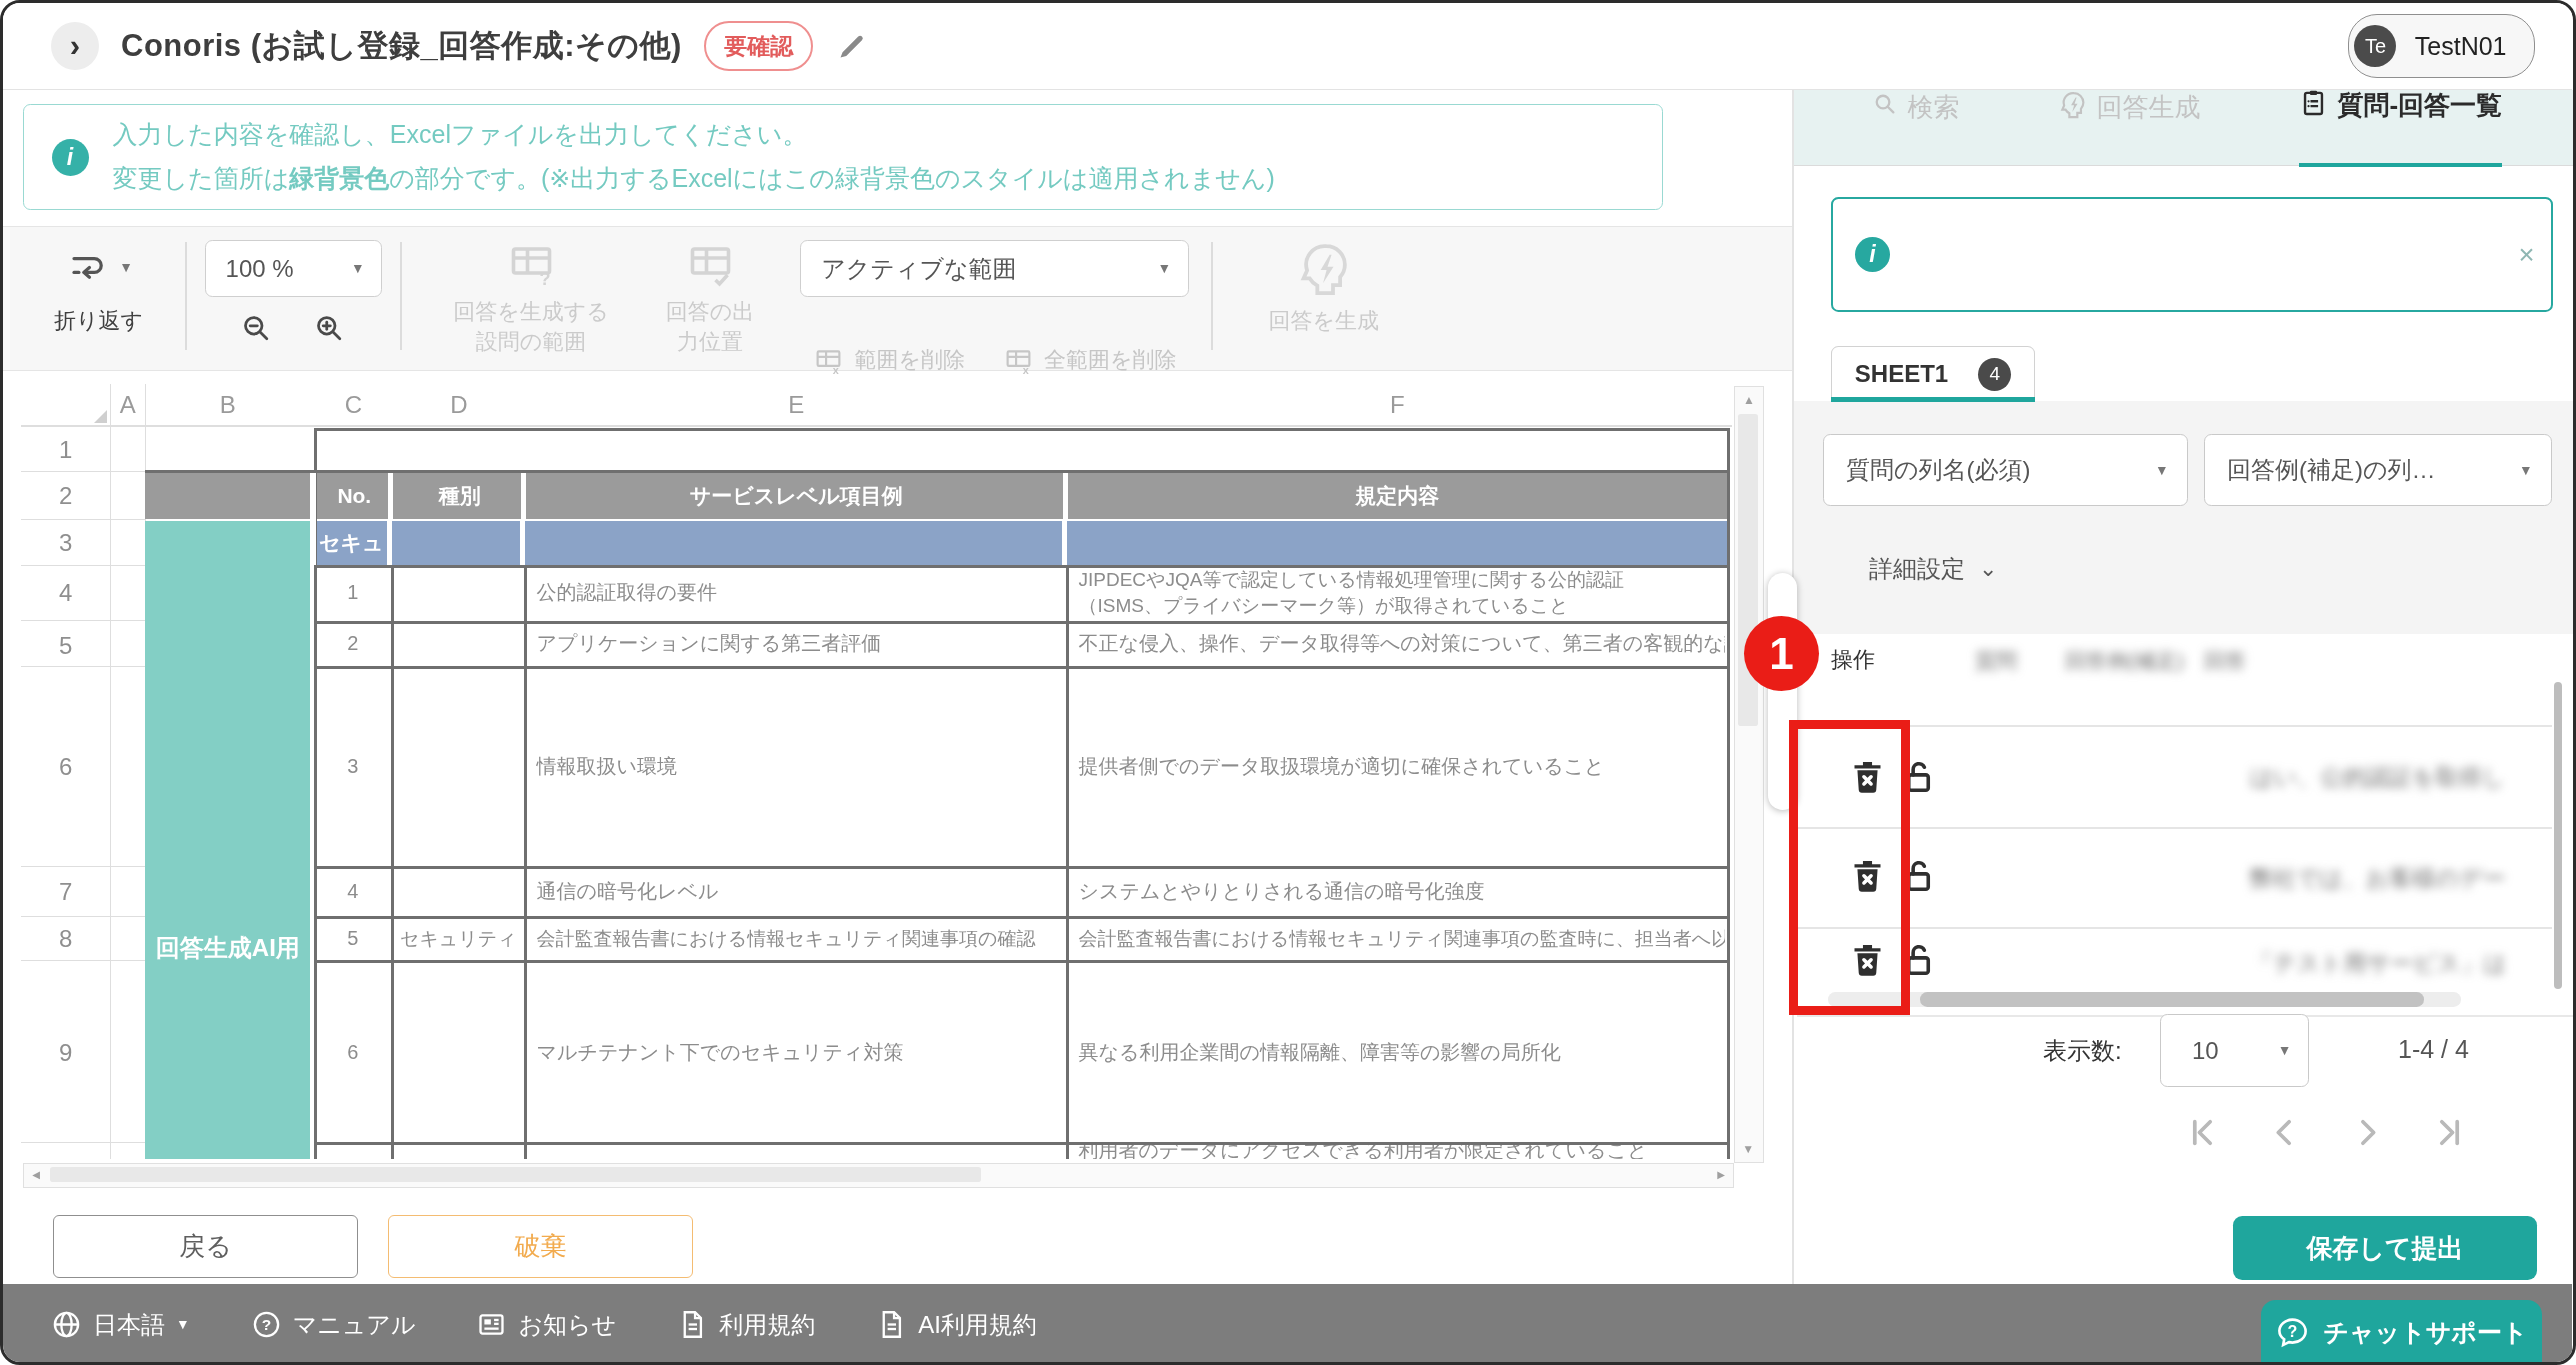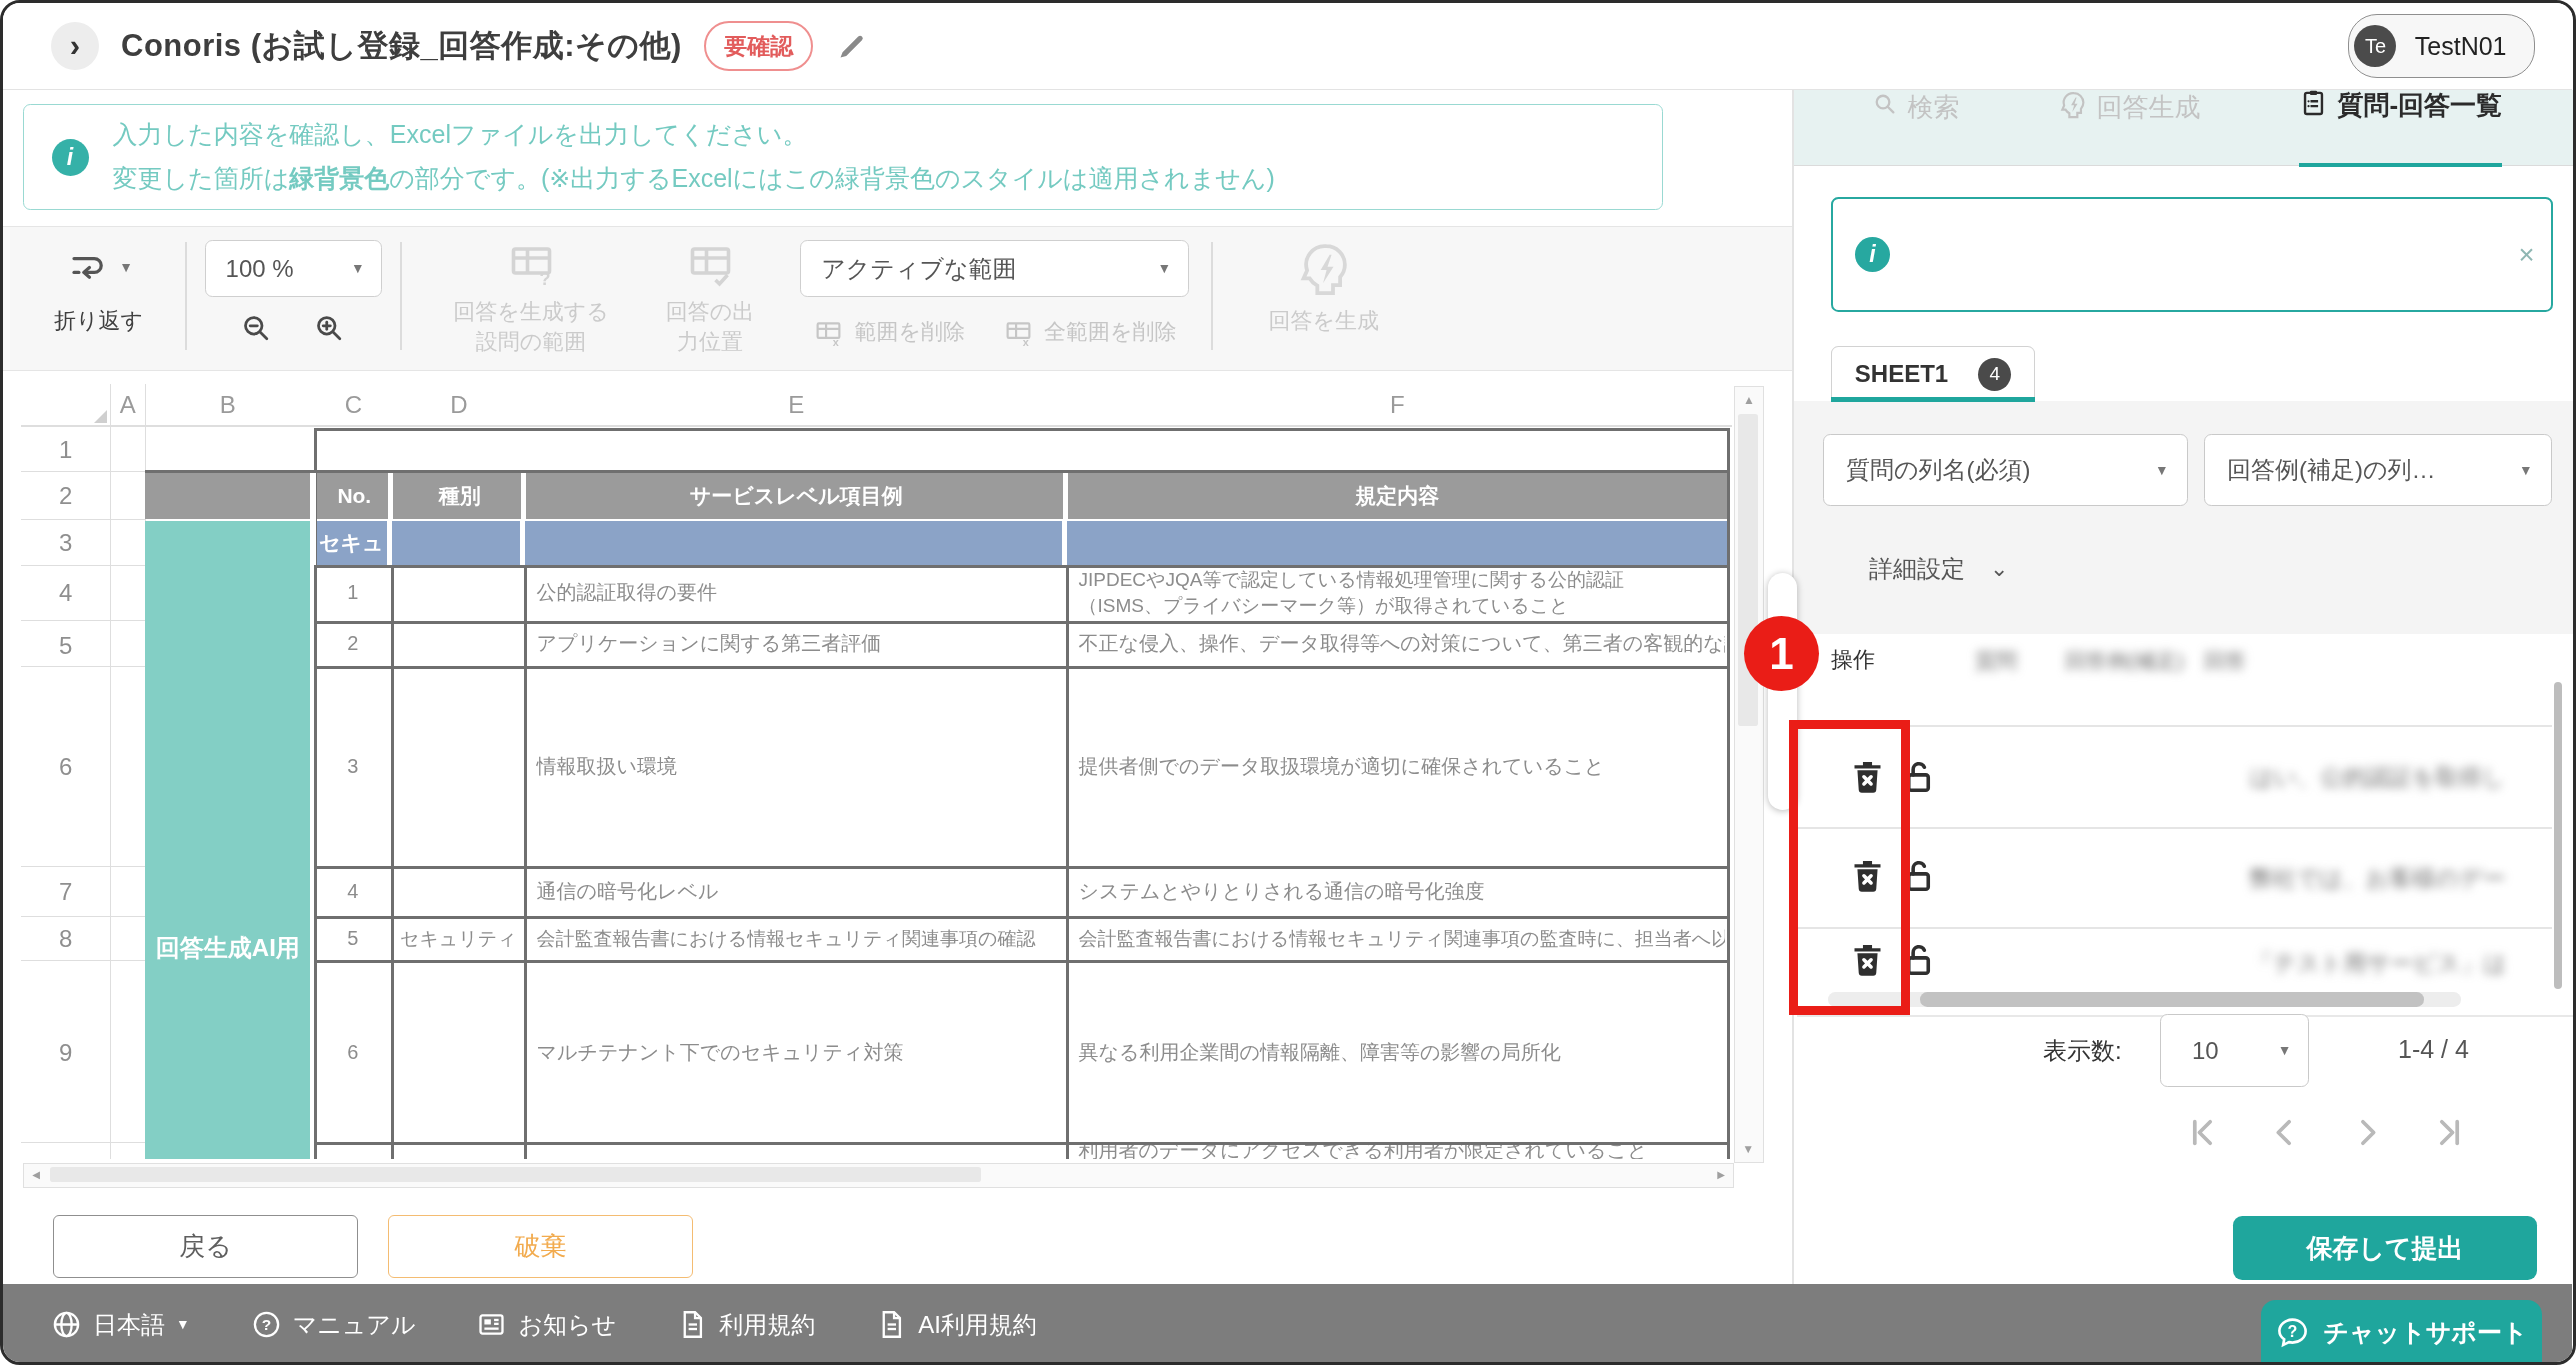--- a/index.html
+++ b/index.html
@@ -60,21 +60,21 @@
   .ptab{display:flex;gap:9.2px;font-size:26px;color:#c3c3c3;height:100%;cursor:pointer;}
   .ptab.active{color:#2b2b2b;font-weight:bold;border-bottom:4.6px solid #1fa69d;}
   .notice{left:1828px;top:194px;width:722px;height:115px;border:2.3px solid #27a8a0;border-radius:7.3px;display:flex;align-items:center;gap:20px;padding:0 16.5px 0 22px;background:#fff;}
   .ntext{font-size:26px;color:#27a8a0;line-height:1.55;width:550px;}
   .nclose{margin-left:auto;font-size:27.5px;color:#8fb7b3;cursor:pointer;}
   .sheettab{left:1828px;top:343px;width:204px;height:55px;background:#fff;border:1.8px solid #d2d2d2;border-bottom:none;border-radius:7.3px 7.3px 0 0;display:flex;align-items:center;justify-content:center;gap:30px;font-size:24px;font-weight:bold;color:#333;cursor:pointer;z-index:2;}
   .stbadge{width:33px;height:33px;border-radius:50%;background:#4a4a4a;color:#fff;font-size:19px;font-weight:normal;display:flex;align-items:center;justify-content:center;}
   .stunder{left:1828px;top:394px;width:204px;height:4.6px;background:#1fa69d;z-index:3;}
   .cfgbg{left:1791px;top:398px;width:785px;height:233px;background:#f4f4f4;}
   .pdd{position:absolute;background:#fff;border:1.8px solid #c9c9c9;border-radius:7.3px;height:72px;display:flex;align-items:center;justify-content:space-between;padding:0 18.3px 0 22px;font-size:24px;color:#555;cursor:pointer;}
-  .adv{left:1866px;top:550px;display:flex;align-items:center;gap:25px;font-size:24px;color:#555;cursor:pointer;}
+  .adv{left:1866px;top:550px;display:flex;align-items:center;gap:14px;font-size:24px;color:#555;cursor:pointer;}
   .ophdr{font-size:22px;color:#333;}
   .blur{filter:blur(4.6px);color:#6a6a6a;}
   .prow-line{position:absolute;background:#e5e5e5;height:1.8px;left:1794px;width:755px;}
   .icbtn{position:absolute;cursor:pointer;color:#2f2f2f;}
   .redrect{left:1786px;top:717px;width:121px;height:295px;border:9.2px solid #ea1d17;z-index:6;}
   .whitepill{left:1765px;top:570px;width:29px;height:237px;background:#fff;border-radius:14.7px;box-shadow:0 0.9px 7.3px rgba(0,0,0,.28);z-index:5;}
   .redcircle{left:1741px;top:613px;width:75px;height:75px;border-radius:50%;background:#ea1d17;color:#fff;font-size:44px;font-weight:bold;display:flex;align-items:center;justify-content:center;z-index:7;}
   .pvthumb{left:2551px;top:679px;width:8.3px;height:307px;background:#bdbdbd;border-radius:4.6px;cursor:grab;}
   .phtrack{left:1825px;top:989px;width:633px;height:14.7px;background:#ededed;border-radius:7.3px;}
   .phthumb{left:1917px;top:989px;width:504px;height:14.7px;background:#c2c2c2;border-radius:7.3px;cursor:grab;}
@@ -170,21 +170,21 @@
       <span>
         <svg width="53" height="48" viewBox="0 0 24 24" fill="none" stroke="#d4d4d4" stroke-width="1.8">
             <rect x="3" y="4.5" width="18" height="12" rx="1"></rect>
             <line x1="3" y1="9" x2="21" y2="9"></line>
             <line x1="10" y1="4.5" x2="10" y2="16.5"></line>
             <polyline points="14.5 20 16.5 22 20.5 17.5"></polyline>
           </svg>
       </span>
       <div class="dlabel" style="width:110px;">回答の出力位置</div>
     </div>
-    <div class="tcol" style="width:385px;margin-left:18.3px;">
+    <div class="tcol" style="width:385px;margin-left:18.3px;gap:28px;">
       <div class="tsel" style="width:350px;">
         <span>アクティブな範囲</span>
           <span class="caret">▼</span>
       </div>
       <div class="flex" style="gap:37px;margin-top:20px;">
         <div class="minibtn">
           <span>
             <svg width="33" height="29" viewBox="0 0 24 24" fill="none" stroke="#c6c6c6" stroke-width="1.8" style="font-size:24px">
                 <rect x="3" y="4.5" width="18" height="12" rx="1"></rect>
                 <line x1="3" y1="9" x2="21" y2="9"></line>

